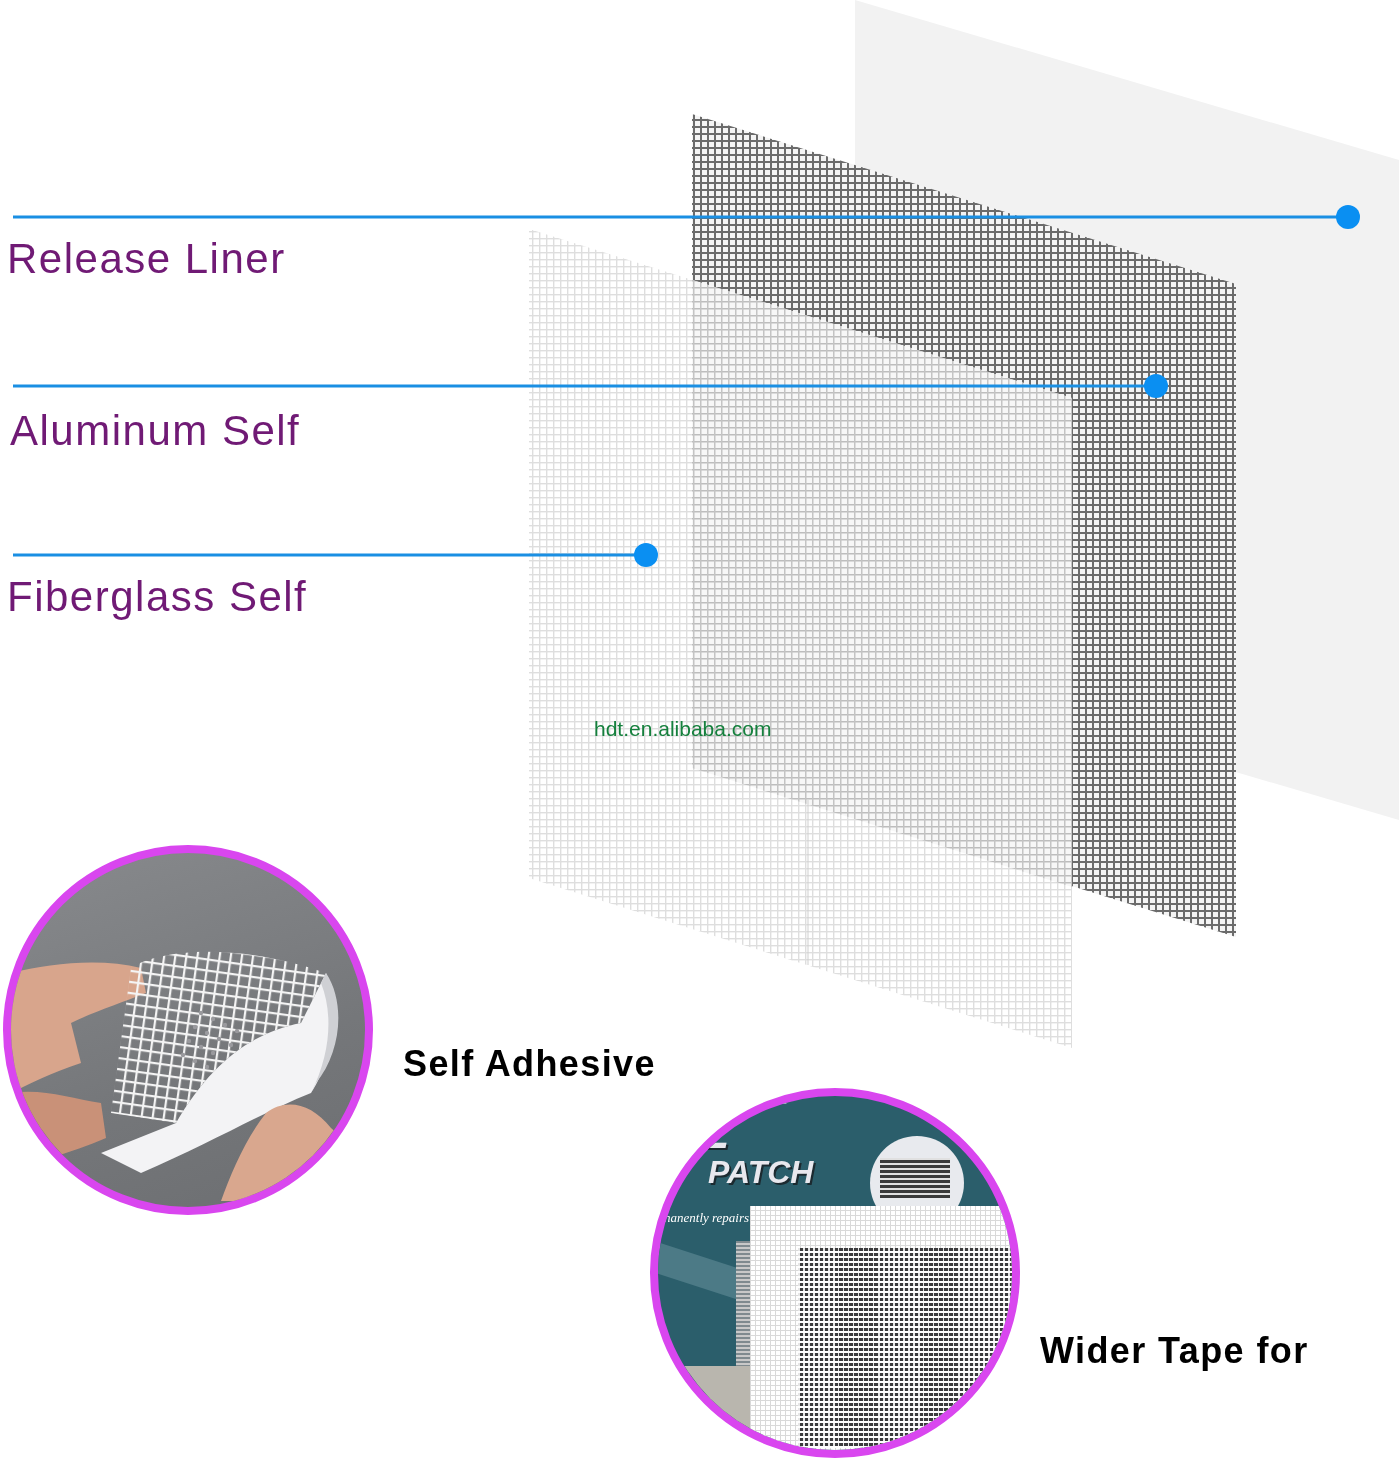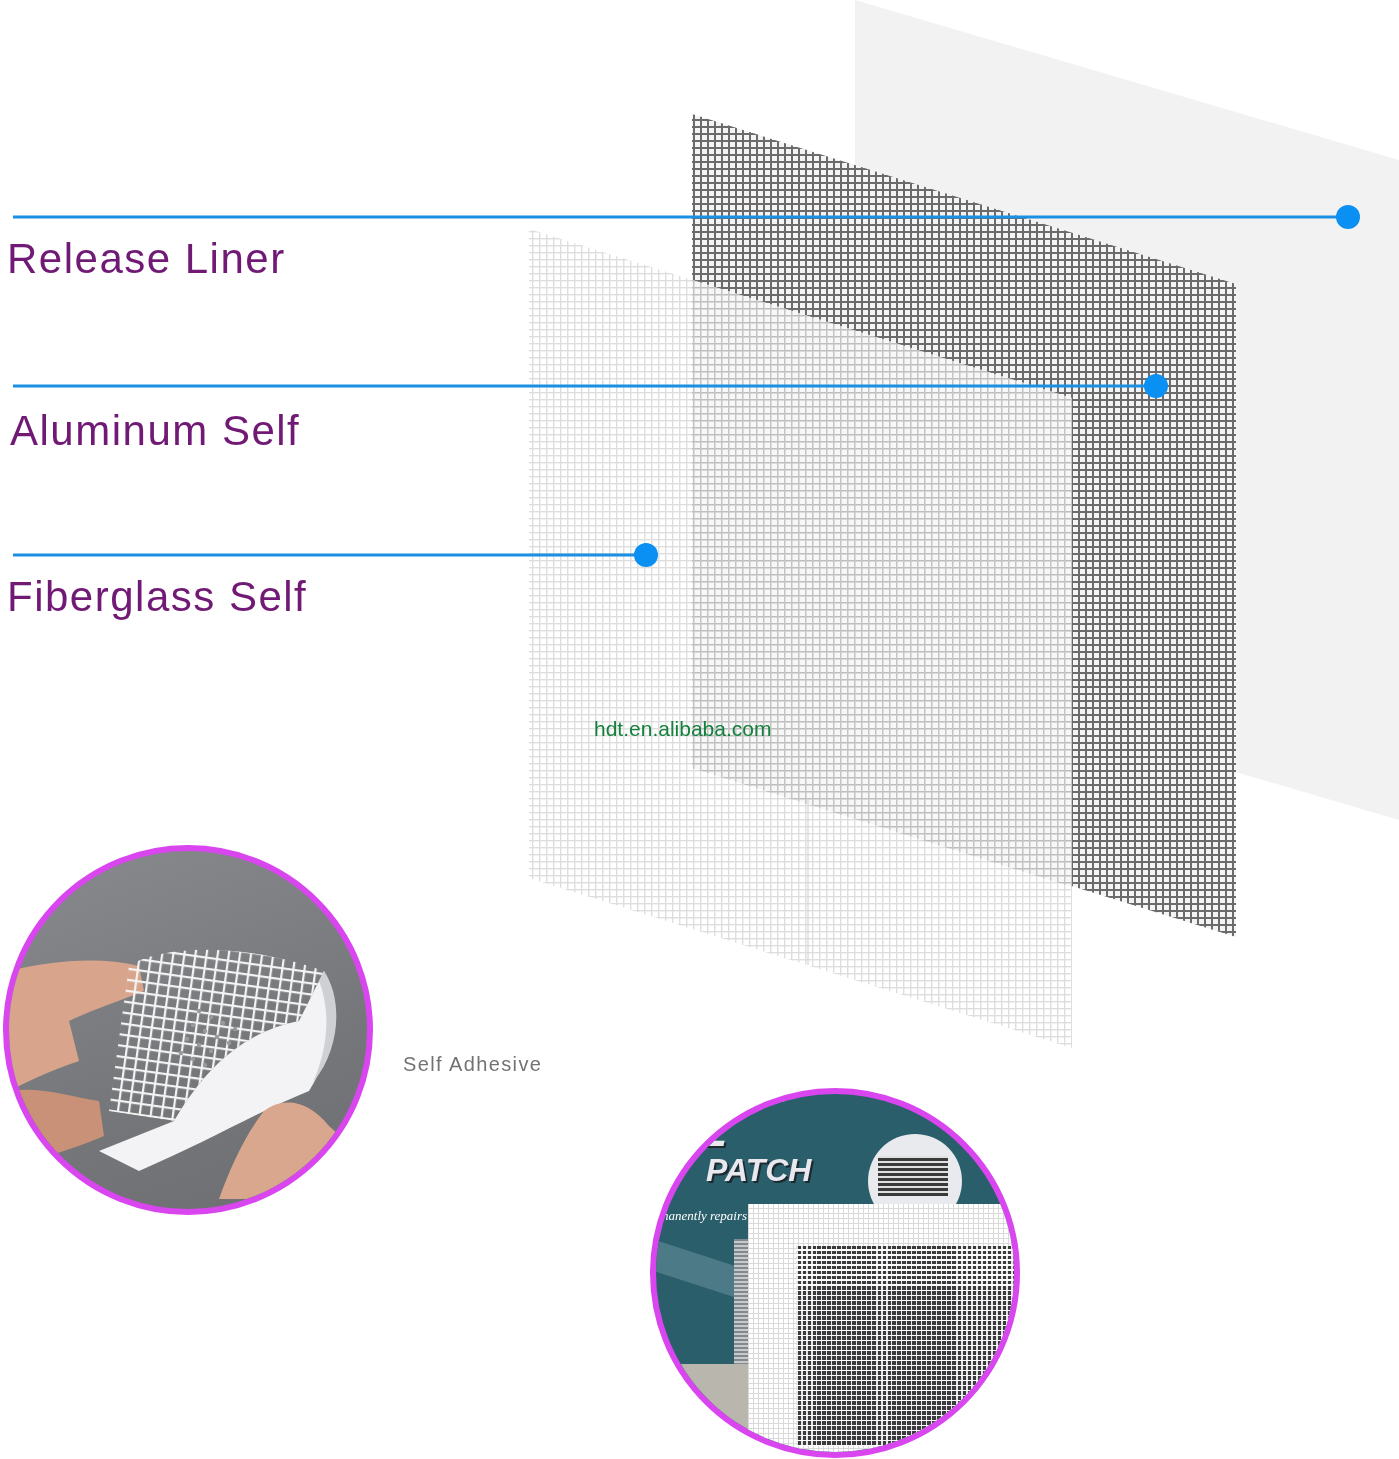--- a/index.html
+++ b/index.html
@@ -1,22 +1,22 @@
 <!DOCTYPE html>
 <html><head>
 <meta charset="utf-8">
 <style>
   html, body { margin: 0; padding: 0; background: #ffffff; }
   body { width: 1399px; height: 1459px; position: relative; overflow: hidden; font-family: "Liberation Sans", "DejaVu Sans", sans-serif; }
   .layer-svg { position: absolute; left: 0; top: 0; width: 1399px; height: 1459px; }
   .label { position: absolute; color: #701a75; font-family: "Liberation Sans", sans-serif; letter-spacing: 1.5px; white-space: nowrap; }
   .label-big { font-size: 42px; }
-  .label-small { font-size: 20px; line-height: 46px; letter-spacing: 1.4px; color: #737373; }
+  .label-small { font-size: 36px; line-height: 46px; letter-spacing: 1.4px; color: #000000; font-weight: bold; }
   .watermark { position: absolute; left: 594px; top: 717px; font-size: 21px; color: #15803d; font-family: "Liberation Sans", sans-serif; letter-spacing: 0; }
-  .circle { position: absolute; border-radius: 50%; border: 6px solid #d946ef; overflow: hidden; box-sizing: border-box; }
+  .circle { position: absolute; border-radius: 50%; border: 8px solid #d946ef; overflow: hidden; box-sizing: border-box; }
   .circle-peel { left: 3px; top: 845px; width: 370px; height: 370px; background: linear-gradient(160deg, #888a8d 0%, #75777a 60%, #6c6e71 100%); }
   .circle-patch { left: 650px; top: 1088px; width: 370px; height: 370px; background: #2b5e6b; }
   .patch-title { position: absolute; font-family: "Liberation Sans", sans-serif; font-weight: bold; font-style: italic; color: #e8e8ee; text-shadow: 2px 2px 0 #1c2a30; }
   .patch-sub { position: absolute; font-family: "Liberation Serif", serif; font-style: italic; color: #ffffff; font-size: 13px; }
 </style>
 </head>
 <body>
 
 <svg class="layer-svg" viewBox="0 0 1399 1459" xmlns="http://www.w3.org/2000/svg">
   <defs>
@@ -123,13 +123,14 @@
       repeating-linear-gradient(0deg, #d9d9d9 0 1px, transparent 1px 5px),
       repeating-linear-gradient(90deg, #d9d9d9 0 1px, #ffffff 1px 5px);"></div>
 
     <div style="position:absolute; left:140px; top:152px; width:220px; height:200px; background:
       repeating-linear-gradient(0deg, #ffffff 0 1.5px, transparent 1.5px 5px),
       repeating-linear-gradient(90deg, #e6e6e6 0 1.5px, #3b3b3d 1.5px 5px);"></div>
   </div>
 </div>
 
 <div class="label label-small" style="left:1040px; top:1328px;">
+  <div>Wider Tape for</div>
 </div>
 
 </body></html>

